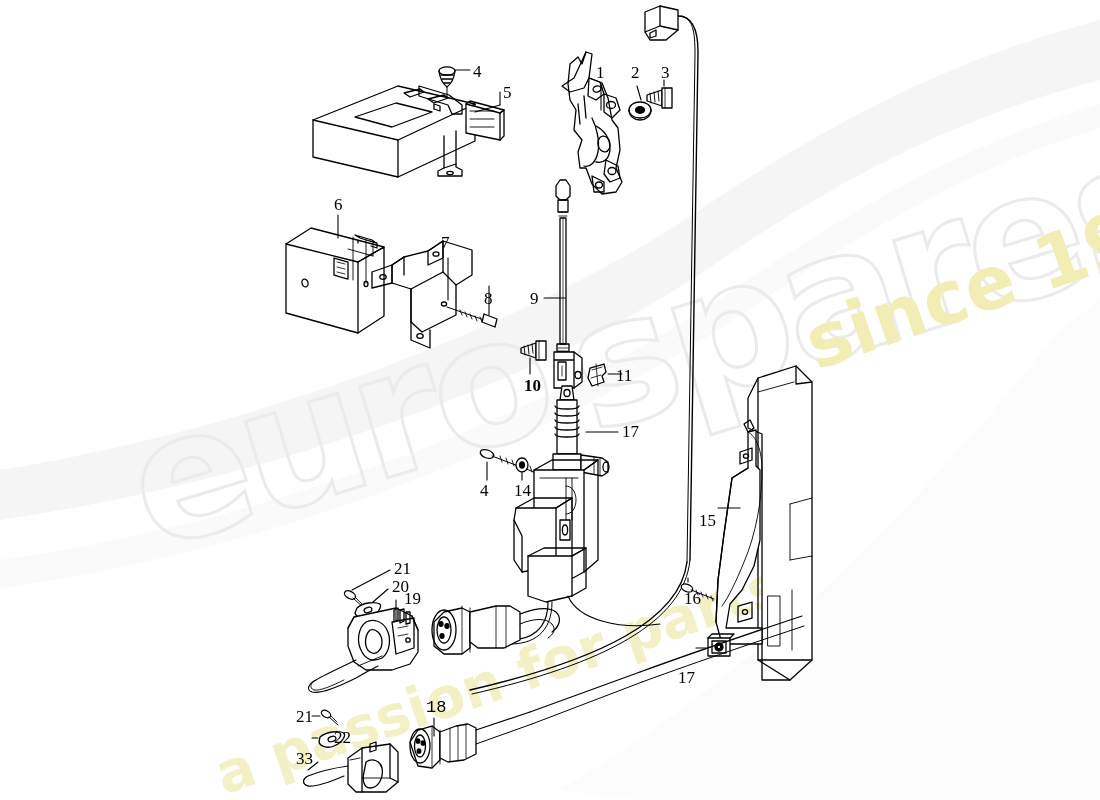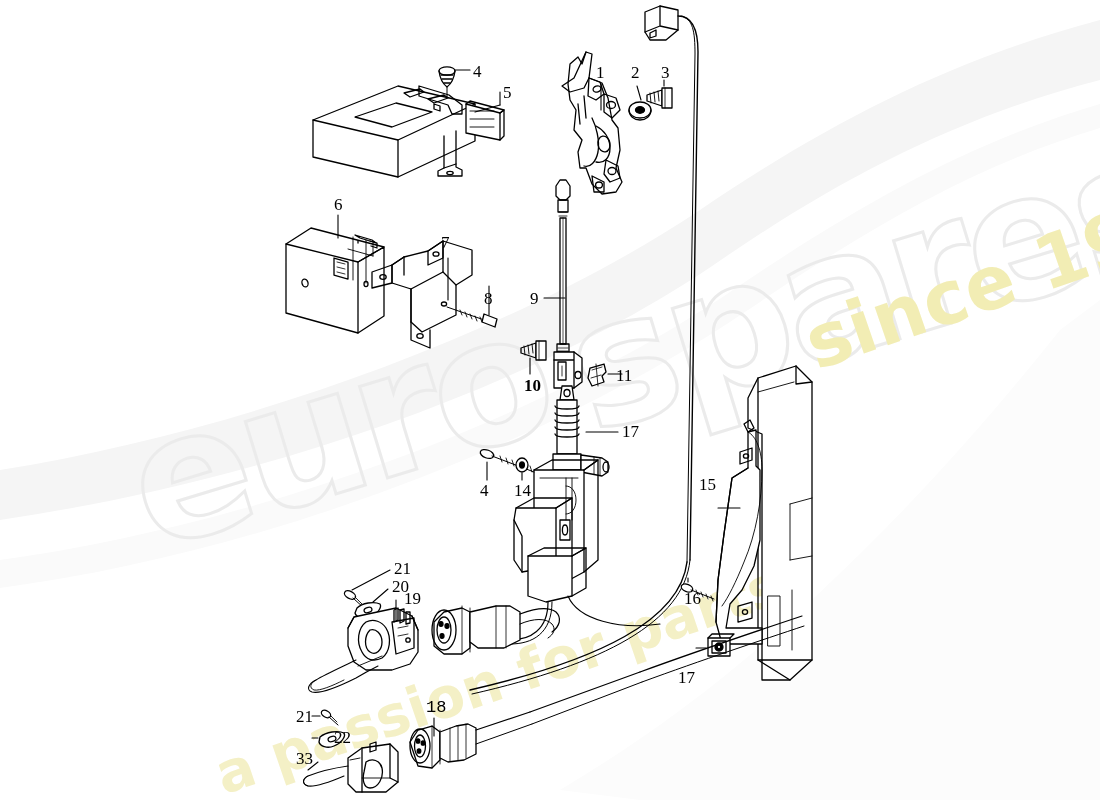--- a/index.html
+++ b/index.html
@@ -481,21 +481,21 @@
     <div class="lbl" style="left:503px; top:84px;">5</div>
     <div class="lbl" style="left:334px; top:196px;">6</div>
     <div class="lbl" style="left:441px; top:234px;">7</div>
     <div class="lbl" style="left:484px; top:290px;">8</div>
     <div class="lbl" style="left:530px; top:290px;">9</div>
     <div class="lbl" style="left:524px; top:377px;font-weight:bold;">10</div>
     <div class="lbl" style="left:588px; top:367px;margin-left:28px;">11</div>
     <div class="lbl" style="left:622px; top:423px;">17</div>
     <div class="lbl" style="left:480px; top:482px;">4</div>
     <div class="lbl" style="left:514px; top:482px;">14</div>
-    <div class="lbl" style="left:699px; top:476px;">15</div>
+    <div class="lbl" style="left:699px; top:512px;">15</div>
     <div class="lbl" style="left:684px; top:590px;">16</div>
     <div class="lbl" style="left:678px; top:640px;margin-top:29px;">17</div>
     <div class="lbl" style="left:426px; top:699px;font-family:Liberation Mono, monospace;">18</div>
     <div class="lbl" style="left:404px; top:590px;">19</div>
     <div class="lbl" style="left:392px; top:578px;">20</div>
     <div class="lbl" style="left:394px; top:560px;">21</div>
     <div class="lbl" style="left:296px; top:708px;">21</div>
     <div class="lbl" style="left:304px; top:729px;margin-left:30px;">22</div>
     <div class="lbl" style="left:296px; top:750px;">33</div>
   </div>

